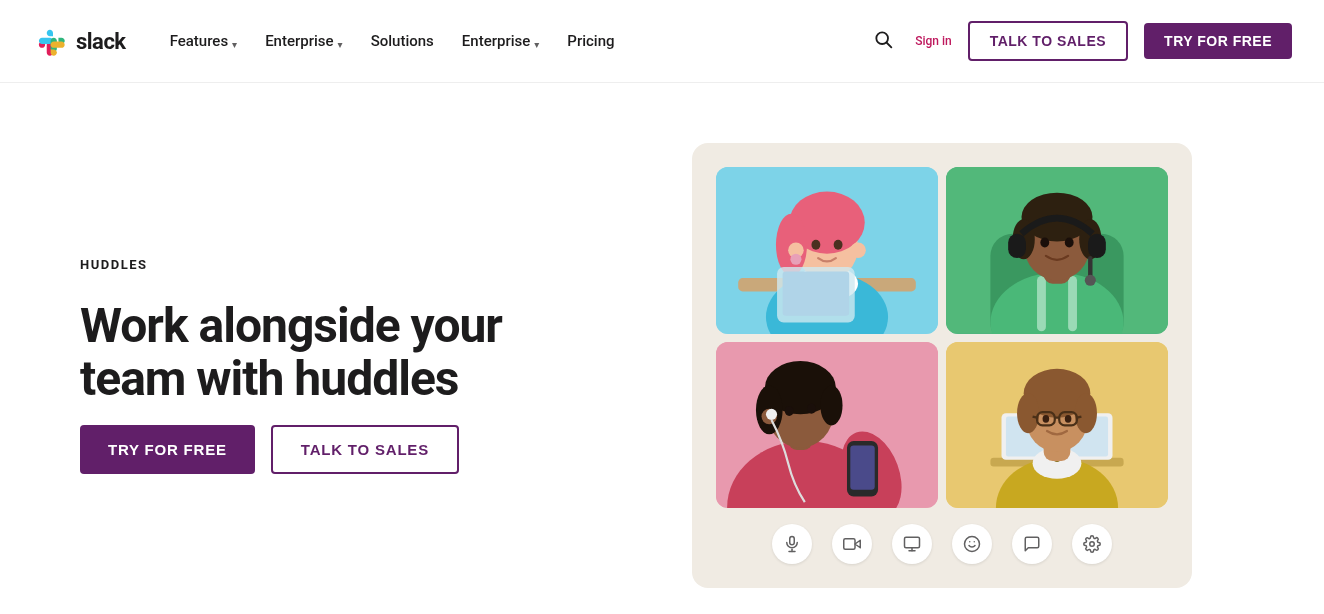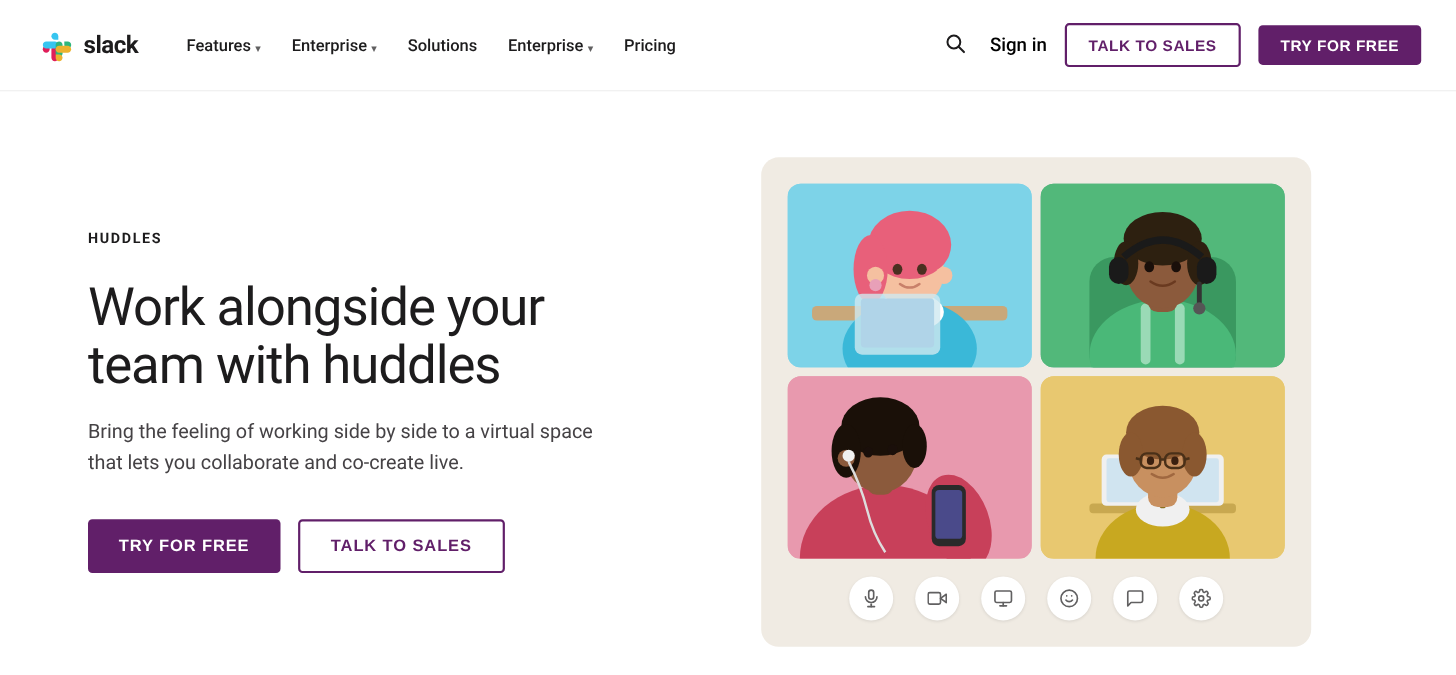--- a/index.html
+++ b/index.html
@@ -63,22 +63,22 @@
     }
     .search-icon-btn {
       background: none;
       border: none;
       cursor: pointer;
       padding: 6px;
       color: #1d1c1d;
       font-size: 18px;
     }
     .sign-in-link {
-      font-size: 17px;
-      color: #000000;
+      font-size: 12px;
+      color: #be185d;
       text-decoration: none;
       font-weight: 500;
       cursor: pointer;
       text-align: right;
     }
     .btn-outline-purple {
       border: 2px solid #611f69;
       color: #611f69;
       background: transparent;
       padding: 10px 20px;
@@ -117,21 +117,21 @@
     .hero-eyebrow {
       font-size: 13px;
       font-weight: 700;
       letter-spacing: 1.5px;
       color: #1d1c1d;
       text-transform: uppercase;
       margin-bottom: 16px;
     }
     .hero-title {
       font-size: 48px;
-      font-weight: 400;
+      font-weight: 700;
       color: #1d1c1d;
       line-height: 1.1;
       margin-bottom: 20px;
       letter-spacing: -1px;
       margin-top: 28px;
     }
     .hero-desc {
       font-size: 18px;
       color: #454245;
       line-height: 1.6;
@@ -274,21 +274,20 @@
     <button class="btn-outline-purple">TALK TO SALES</button>
     <button class="btn-purple">TRY FOR FREE</button>
   </div>
 </nav>
 
 <main class="main-content">
 
   <div class="hero-text">
     <p class="hero-eyebrow">HUDDLES</p>
     <h1 class="hero-title">Work alongside your team with huddles</h1>
-    <p class="hero-desc">Bring the feeling of working side by side to a virtual space that lets you collaborate and co-create live.</p>
     <div class="hero-buttons">
       <button class="btn-hero-purple">TRY FOR FREE</button>
       <button class="btn-hero-outline">TALK TO SALES</button>
     </div>
   </div>
 
   <div class="hero-visual">
     <div class="huddle-card">
       <div class="video-grid">
 

